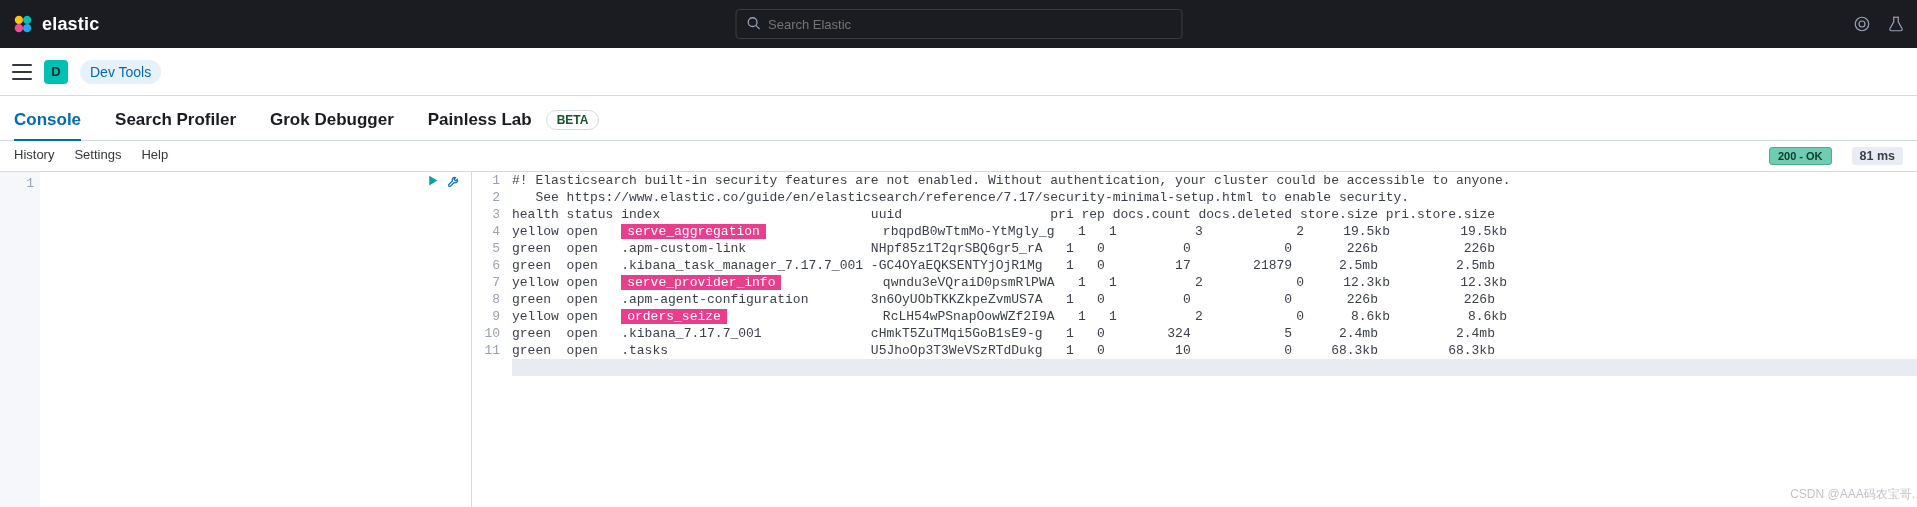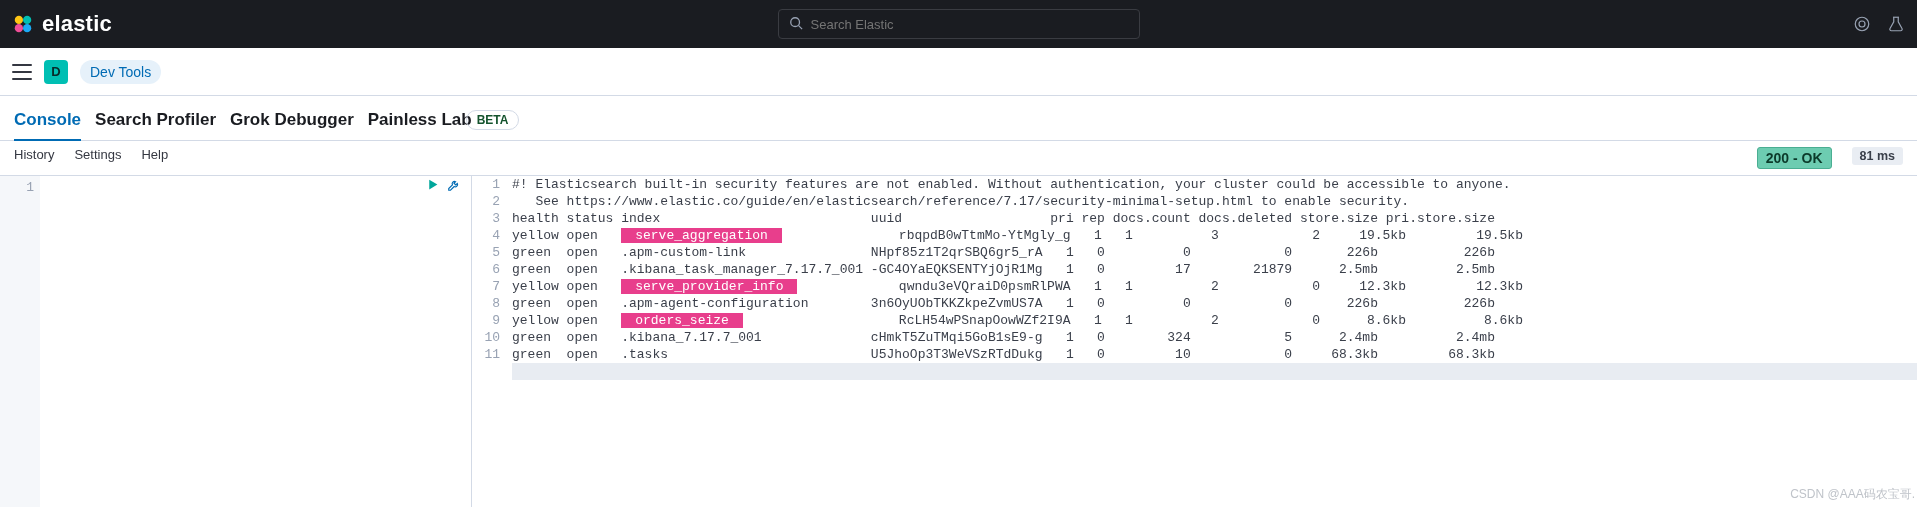--- a/index.html
+++ b/index.html
@@ -2,62 +2,62 @@
 <html><head>
 <meta charset="utf-8">
 <style>
   * { box-sizing: border-box; margin: 0; padding: 0; }
   body { font-family: -apple-system, BlinkMacSystemFont, "Segoe UI", Helvetica, Arial, sans-serif; font-size: 14px; color: #343741; background: #fff; width: 1917px; }
   
   
   .top-header { background: #1a1c21; height: 48px; display: flex; align-items: center; padding: 0 12px; }
   .logo-wrap { display: flex; align-items: center; gap: 8px; }
   .logo-mark svg { width: 22px; height: 22px; display: block; }
-  .logo-text { color: #fff; font-weight: 600; font-size: 22px; letter-spacing: 0.2px; }
-  .search-bar { margin-left: auto; margin-right: auto; width: 362px; height: 30px; border: 1px solid #3a3c42; border-radius: 4px; display: flex; align-items: center; padding: 0 10px; gap: 8px; color: #98a2b3; position: absolute; left: 50%; transform: translateX(-50%); }
+  .logo-text { color: #fff; font-weight: 600; font-size: 18px; letter-spacing: 0.2px; }
+  .search-bar { margin-left: auto; margin-right: auto; width: 447px; height: 30px; border: 1px solid #3a3c42; border-radius: 4px; display: flex; align-items: center; padding: 0 10px; gap: 8px; color: #98a2b3; position: absolute; left: 50%; transform: translateX(-50%); }
   .search-bar input { background: transparent; border: none; color: #98a2b3; font-size: 13px; outline: none; flex: 1; }
   .header-right { margin-left: auto; display: flex; align-items: center; gap: 16px; color: #98a2b3; }
   .hdr-icon { width: 18px; height: 18px; display: inline-block; }
 
   
   .second-bar { height: 48px; border-bottom: 1px solid #d3dae6; display: flex; align-items: center; padding: 0 12px; gap: 12px; }
   .hamburger { width: 20px; height: 16px; display: inline-flex; flex-direction: column; justify-content: space-between; cursor: pointer; }
   .hamburger span { height: 2px; background: #343741; border-radius: 1px; }
   .space-badge { width: 24px; height: 24px; background: #00bfb3; color: #072b2a; display: flex; align-items: center; justify-content: center; border-radius: 4px; font-weight: 700; font-size: 13px; }
   .bc-pill { background: #e6f1fa; color: #006bb4; border-radius: 12px; padding: 4px 10px; font-size: 14px; font-weight: 500; }
 
   
-  .tabs-row { display: flex; align-items: center; gap: 14px; padding: 14px 14px 0 14px; border-bottom: 1px solid #d3dae6; }
+  .tabs-row { display: flex; align-items: center; gap: 34px; padding: 14px 14px 0 14px; border-bottom: 1px solid #d3dae6; }
   .tab { font-size: 17px; font-weight: 700; color: #1a1c21; padding-bottom: 10px; position: relative; cursor: pointer; }
   .tab.active { color: #006bb4; }
   .tab.active::after { content: ""; position: absolute; left: 0; right: 0; bottom: -1px; height: 2px; background: #006bb4; }
   .beta-pill { border: 1px solid #d3dae6; color: #14532d; font-size: 12px; font-weight: 600; border-radius: 12px; padding: 2px 10px; margin-left: -20px; align-self: center; position: relative; top: -5px;}
 
   
   .toolbar-row { display: flex; align-items: flex-start; padding: 6px 14px; gap: 20px; border-bottom: 1px solid #d3dae6; font-size: 13px; color: #343741; }
   .toolbar-row .spacer { flex: 1; }
-  .status-badge { background: #6dccb1; border: 1px solid #4aae92; color: #0b3a2a; font-weight: 700; font-size: 14px; border-radius: 3px; padding: 2px 8px; }
+  .status-badge { background: #6dccb1; border: 1px solid #4aae92; color: #0b3a2a; font-weight: 700; font-size: 11px; border-radius: 3px; padding: 2px 8px; }
   .ms-badge { background: #e9edf3; color: #3a3f4a; font-size: 12.5px; border-radius: 3px; padding: 2px 8px; font-weight: 600; }
 
   
   .editors { display: flex; height: 360px; }
   .req-pane { width: 472px; border-right: 1px solid #d3dae6; position: relative; font-family: Menlo, Consolas, "Courier New", monospace; font-size: 13px; line-height: 20px; }
   .req-gutter { position: absolute; left: 0; top: 0; bottom: 0; width: 40px; background: #f5f7fa; text-align: right; padding: 2px 6px 0 0; color: #98a2b3; }
   .req-body { padding: 2px 0 0 46px; }
   .kw-method { color: #c41a16; font-weight: 600; }
   .kw-path { color: #2d2d2d; }
   .run-icons { position: absolute; right: 10px; top: 2px; display: flex; gap: 8px; }
   .play-icon { color: #00a69b; }
   .wrench-icon { color: #006bb4; }
 
   .res-pane { flex: 1; position: relative; font-family: Menlo, Consolas, "Courier New", monospace; font-size: 13px; line-height: 17px; }
   .res-gutter { position: absolute; left: 0; top: 0; width: 34px; text-align: right; padding-right: 6px; color: #98a2b3; }
   .res-body { padding-left: 40px; white-space: pre; color: #3a3f4a; }
   .res-line { min-height: 17px; }
-  .hl { background: #e83e8c; color: #fff; padding: 0 14px; }
+  .hl { background: #e83e8c; color: #fff; padding: 0 6px; }
   .cursor-line { background: #e8ecf2; }
   
   .watermark { position: fixed; right: 2px; bottom: 4px; color: #bfc3c9; font-size: 12px; }
 </style>
 </head>
 <body>
 
 <div class="top-header">
   <div class="logo-wrap">
     <span class="logo-mark">

